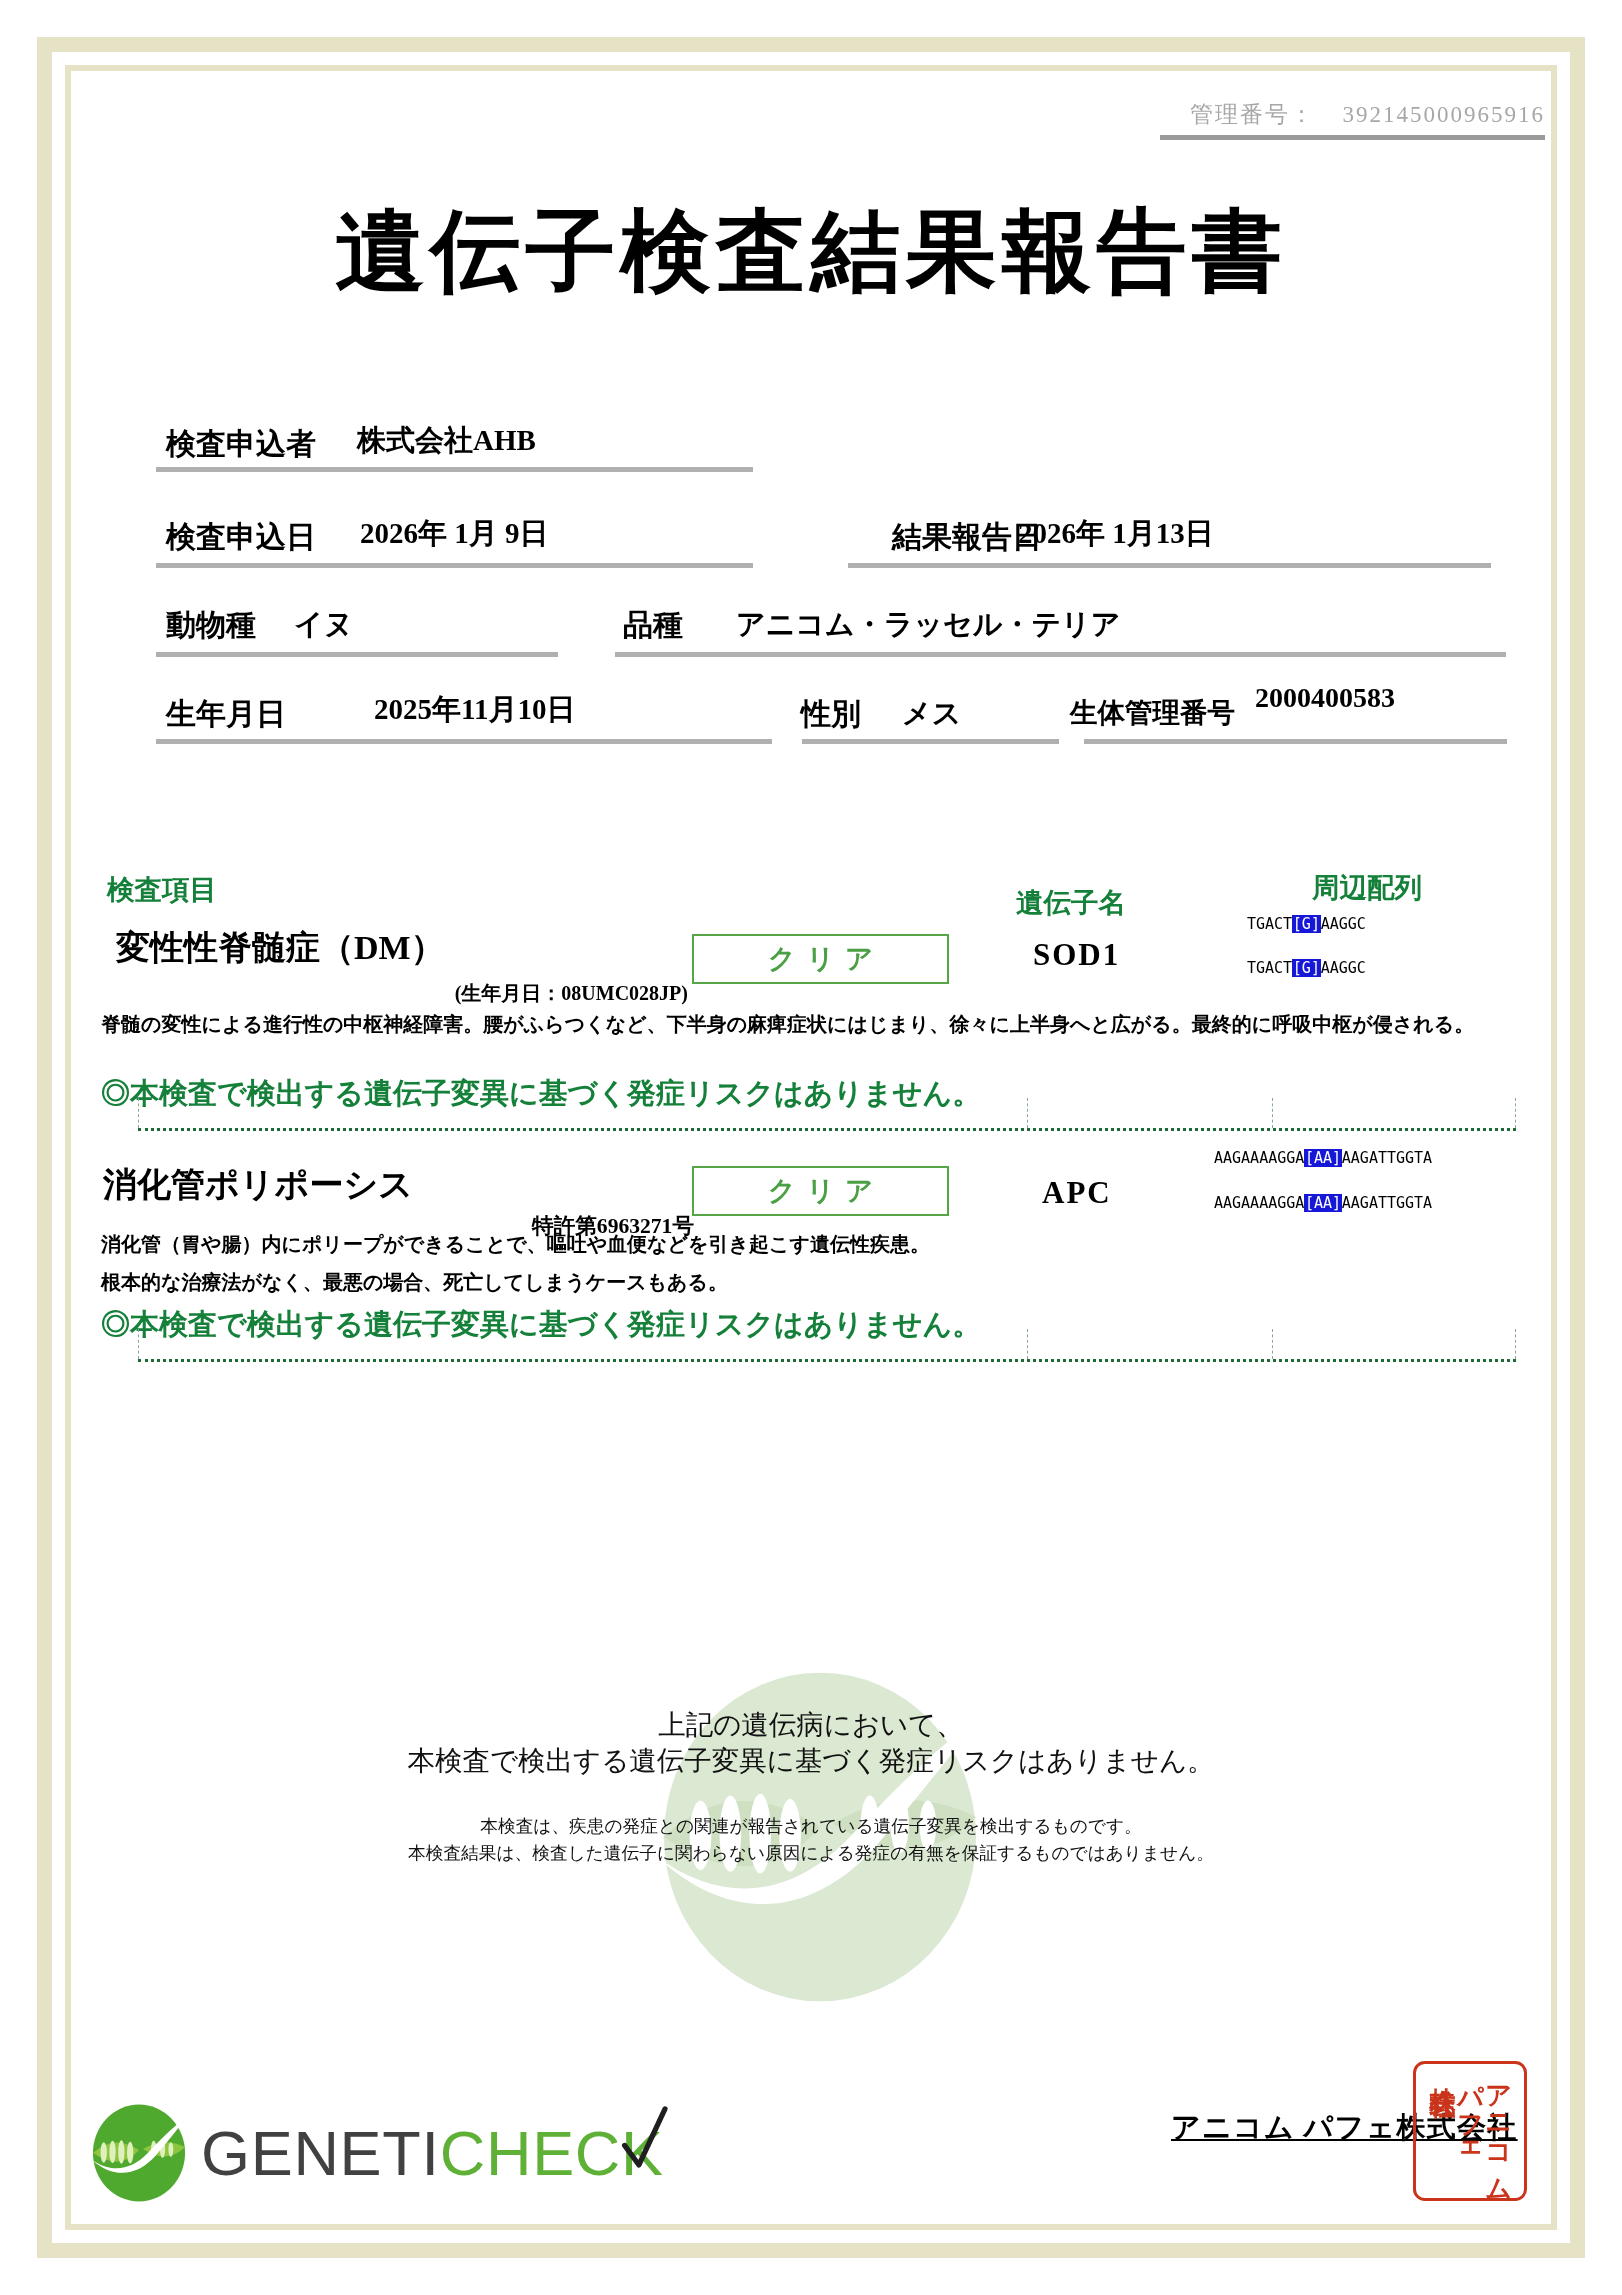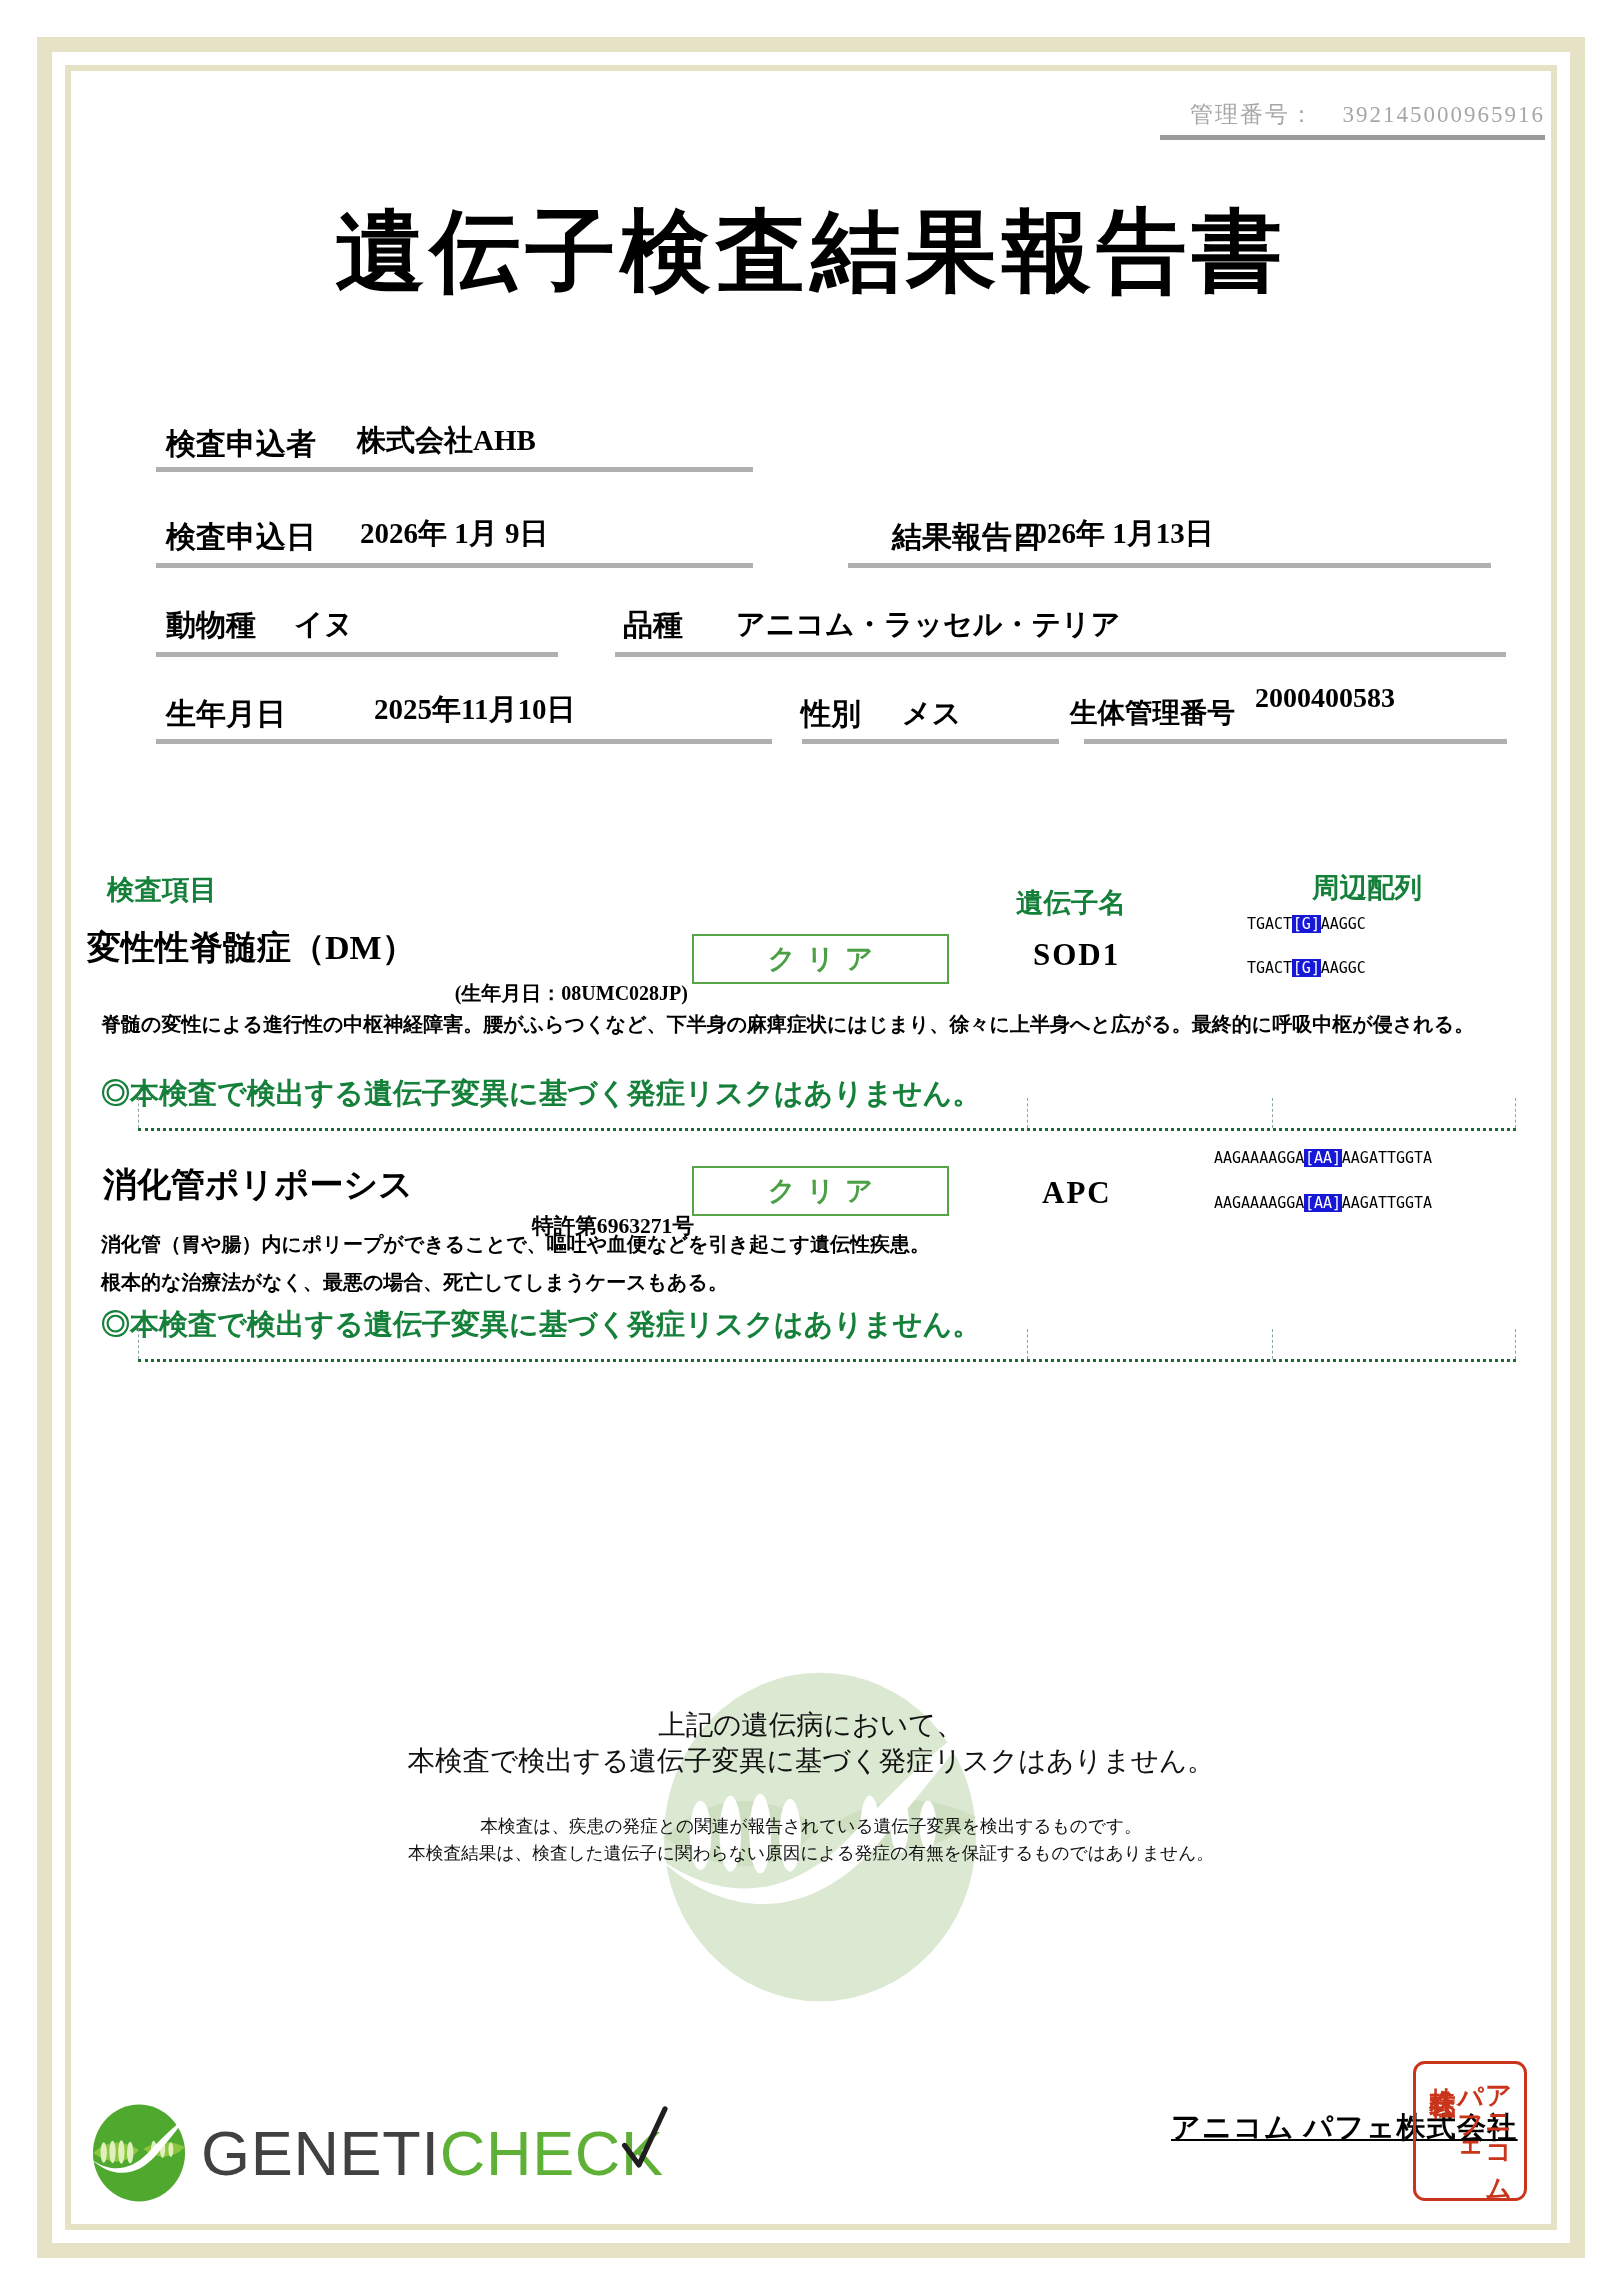--- a/index.html
+++ b/index.html
@@ -88,21 +88,21 @@
 <div class="abs lbl" style="left:1070px;top:695px;font-size:27.5px;">生体管理番号</div>
 <div class="abs val" style="left:1255px;top:682px;font-size:28px;">2000400583</div>
 <div class="abs uline" style="left:156px;top:739px;width:616px;"></div>
 <div class="abs uline" style="left:802px;top:739px;width:257px;"></div>
 <div class="abs uline" style="left:1084px;top:739px;width:423px;"></div>
 
 <div class="abs green-head" style="left:107px;top:872px;">検査項目</div>
 <div class="abs green-head" style="left:1016px;top:885px;">遺伝子名</div>
 <div class="abs green-head" style="left:1312px;top:870px;">周辺配列</div>
 
-<div class="abs disease-title" style="left:87px;top:925px;">変性性脊髄症（DM）</div>
+<div class="abs disease-title" style="left:116px;top:925px;">変性性脊髄症（DM）</div>
 <div class="abs patent" style="left:236px;top:980px;width:452px;">(生年月日：08UMC028JP)</div>
 <div class="abs clear-box" style="left:692px;top:934px;">
   <span>クリア</span>
 </div>
 <div class="abs gene" style="left:1033px;top:937px;">SOD1</div>
 <div class="abs seq" style="left:1247px;top:915px;">
   <span>TGACT</span><span class="variant">[G]</span><span>AAGGC</span>
 </div>
 <div class="abs seq" style="left:1247px;top:959px;">
   <span>TGACT</span><span class="variant">[G]</span><span>AAGGC</span>

